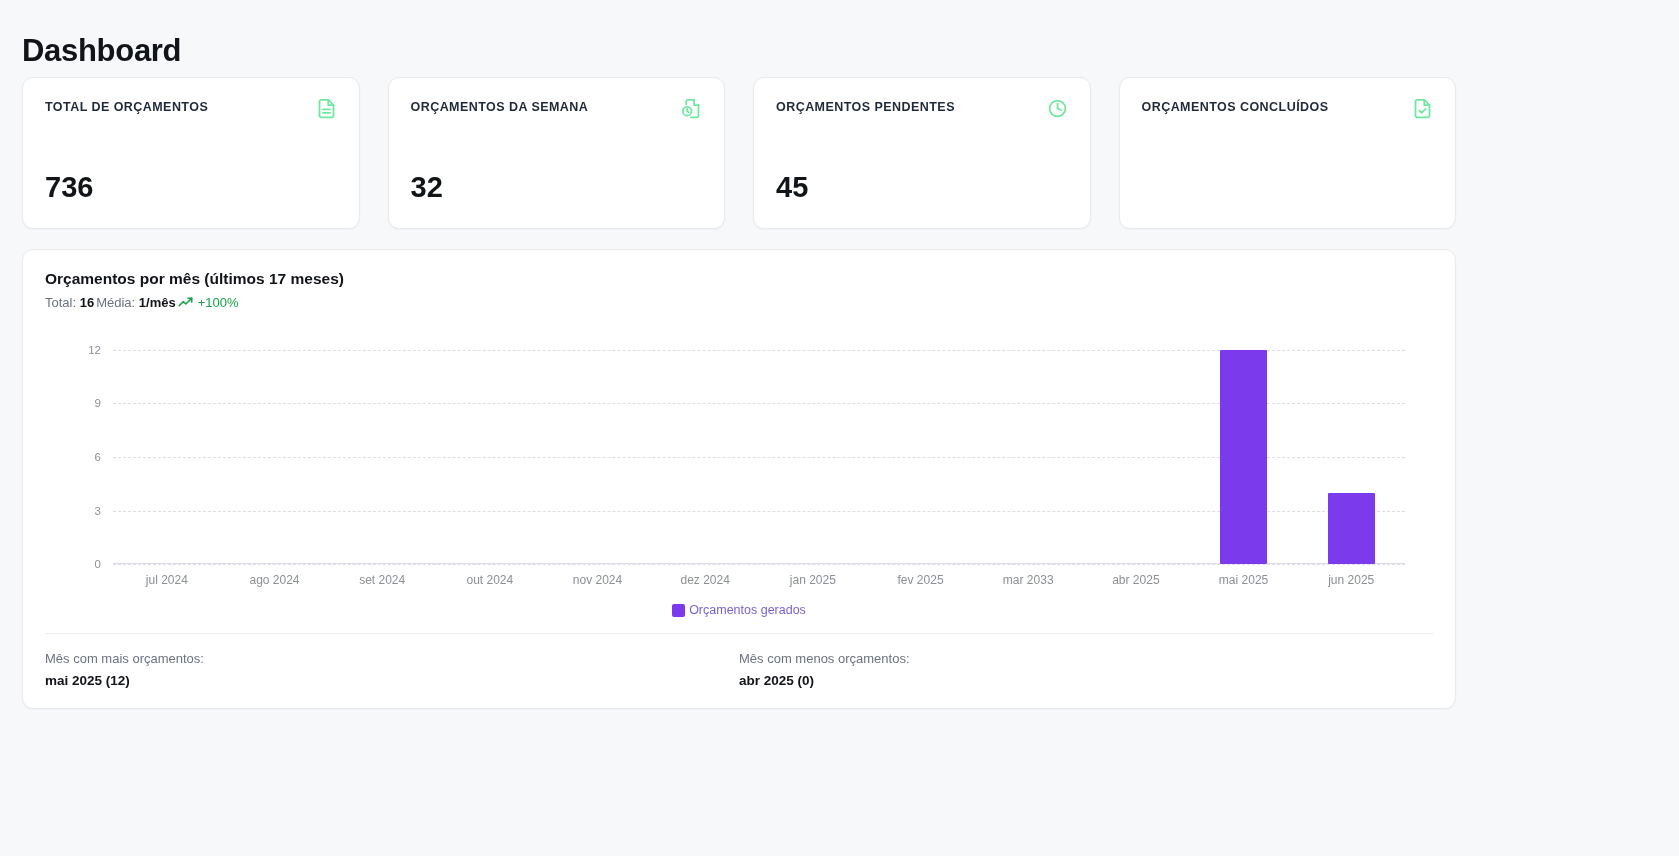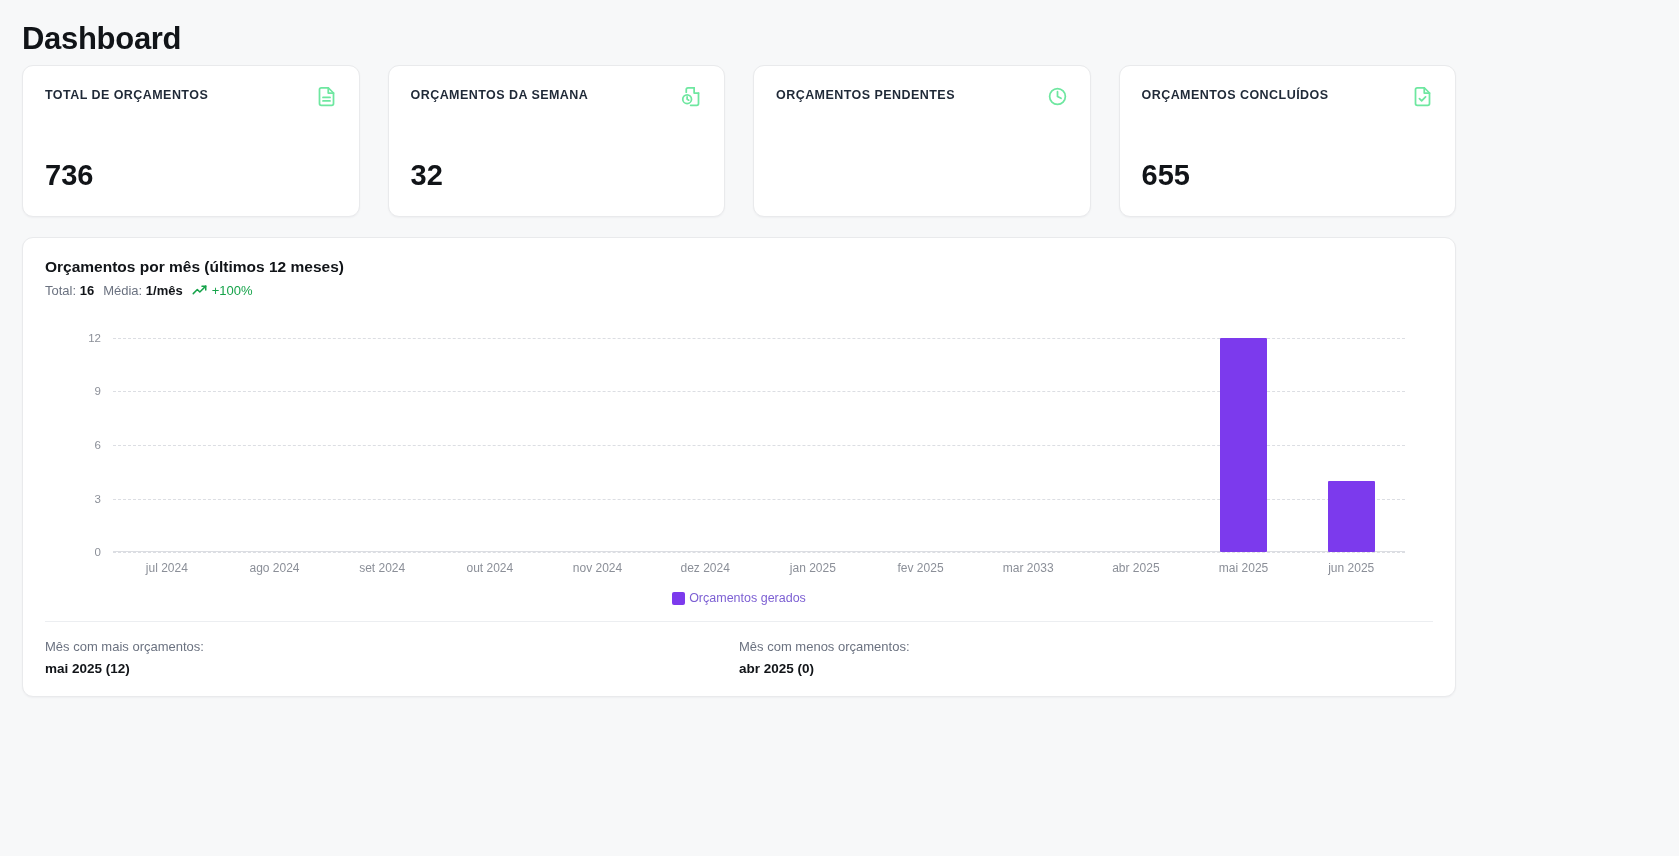--- a/index.html
+++ b/index.html
@@ -4,21 +4,21 @@
 <title>Dashboard</title>
 <style>
   * { box-sizing: border-box; }
   html, body {
     margin: 0; padding: 0;
     width: 1679px; height: 856px;
     background: #f7f8f9;
     font-family: "Liberation Sans", sans-serif;
     overflow: hidden;
   }
-  .page { width: 1478px; height: 856px; padding: 22px 22px 0 22px; position: relative; }
+  .page { width: 1478px; height: 856px; padding: 34px 22px 0 22px; position: relative; }
 
   
   .page-title {
     font-size: 31px; font-weight: bold; color: #111418;
     letter-spacing: -0.3px; margin: 0 0 9px 0; line-height: 1.1;
   }
   .page-subtitle { font-size: 14.5px; color: #6b7280; margin: 0 0 22px 0; }
 
   
   .cards { display: flex; gap: 28px; margin-bottom: 20px; }
@@ -38,21 +38,21 @@
     font-size: 29px; font-weight: bold; color: #111418;
     margin-top: 54px; line-height: 1;
   }
 
   
   .panel {
     background: #ffffff; border: 1px solid #e9eaec; border-radius: 11px;
     padding: 20px 22px 0 22px; box-shadow: 0 1px 2px rgba(16,24,40,0.04);
   }
   .panel-title { font-size: 15.5px; font-weight: bold; color: #111418; margin: 0 0 7px 0; }
-  .panel-meta { display: flex; align-items: center; gap: 9px; font-size: 13px; color: #6b7280; }
+  .panel-meta { display: flex; align-items: center; gap: 2px; font-size: 13px; color: #6b7280; }
   .panel-meta b { color: #111418; font-weight: bold; }
   .trend { display: inline-flex; align-items: center; gap: 5px; color: #16a34a; font-weight: 500; }
   .trend svg { display: block; }
 
   
   .plot-wrap { margin-top: 22px; padding-left: 6px; }
   .plot { position: relative; height: 232px; margin-left: 62px; margin-right: 28px; }
   .gridline {
     position: absolute; left: 0; right: 0; height: 0;
     border-top: 1px dashed #dcdee3;
@@ -124,41 +124,41 @@
     <div class="card">
       <div class="card-top">
         <div class="card-label">ORÇAMENTOS PENDENTES</div>
         <span class="card-icon">
           <svg width="21" height="21" viewBox="0 0 24 24" fill="none" stroke="currentColor" stroke-width="2" stroke-linecap="round" stroke-linejoin="round">
             <circle cx="12" cy="12" r="9"></circle>
             <polyline points="12 6.5 12 12 16 14"></polyline>
           </svg>
         </span>
       </div>
+      <div class="card-value">45</div>
     </div>
 
     <div class="card">
       <div class="card-top">
         <div class="card-label">ORÇAMENTOS CONCLUÍDOS</div>
         <span class="card-icon">
           <svg width="21" height="21" viewBox="0 0 24 24" fill="none" stroke="currentColor" stroke-width="2" stroke-linecap="round" stroke-linejoin="round">
             <path d="M14 2H6a2 2 0 0 0-2 2v16a2 2 0 0 0 2 2h12a2 2 0 0 0 2-2V8z"></path>
             <polyline points="14 2 14 8 20 8"></polyline>
             <polyline points="8.5 14.5 11 17 15.5 12.5"></polyline>
           </svg>
         </span>
       </div>
-      <div class="card-value">655</div>
     </div>
 
   </div>
 
   <div class="panel">
 
-    <div class="panel-title">Orçamentos por mês (últimos 12 meses)</div>
+    <div class="panel-title">Orçamentos por mês (últimos 17 meses)</div>
 
     <div class="panel-meta">
       <span>
         <span>Total:</span>
         <b>16</b>
       </span>
       <span>
         <span>Média:</span>
         <b>1/mês</b>
       </span>

